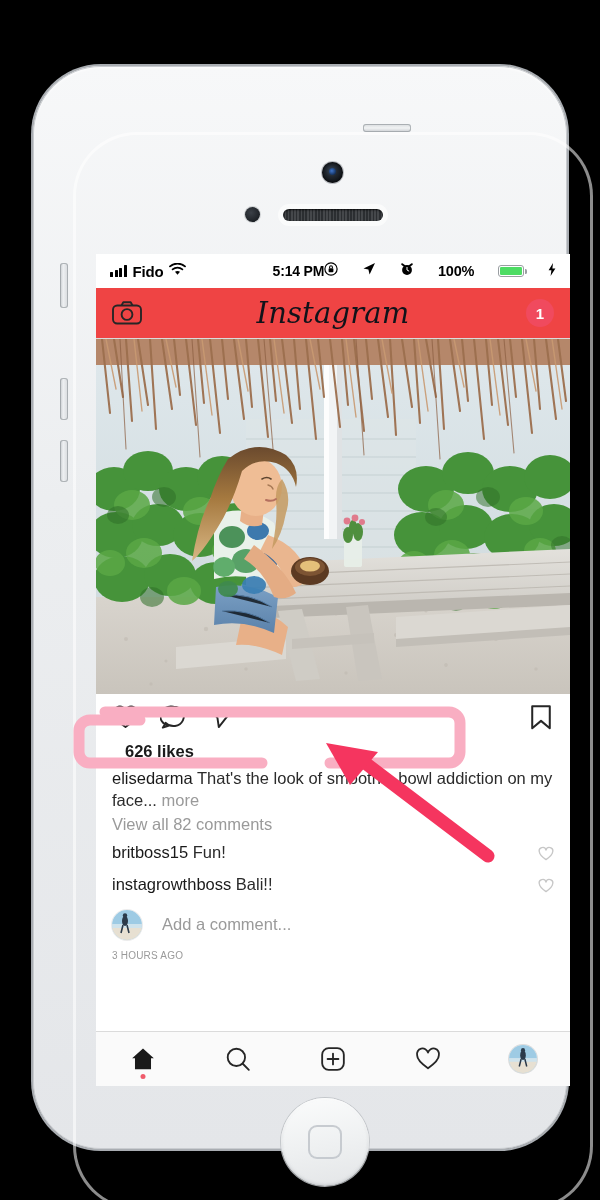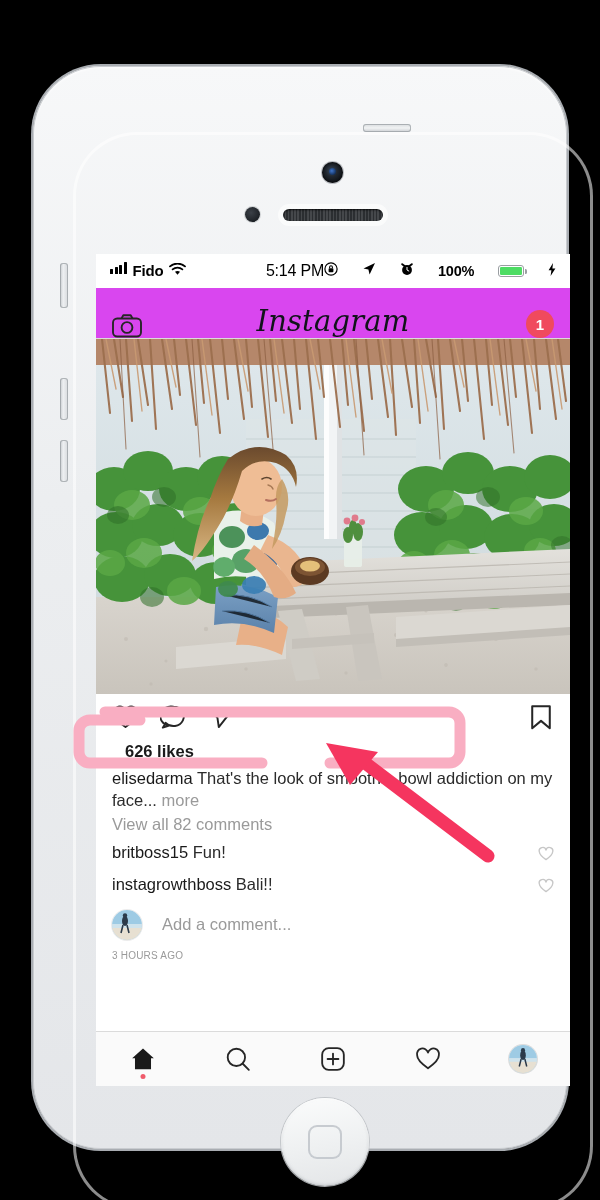--- a/index.html
+++ b/index.html
@@ -127,33 +127,33 @@
     position: relative;
     height: 34px;
     display: flex;
     align-items: center;
     padding: 0 14px;
     font-size: 15.5px;
     font-weight: bold;
     color: #000;
     background: #fff;
   }
-  .status-left  { display: flex; align-items: flex-start; gap: 6px; flex: 1; }
+  .status-left  { display: flex; align-items: center; gap: 6px; flex: 1; }
   .status-mid   { display: flex; align-items: center; justify-content: center; }
   .status-right { display: flex; align-items: center; gap: 24px; flex: 1; justify-content: flex-end; }
 
   .signal-bars { display: flex; align-items: flex-end; gap: 1.5px; height: 12px; }
   .signal-bars i { display: block; width: 3px; background: #000; border-radius: 0.5px; }
   .signal-bars i:nth-child(1) { height: 5px; }
   .signal-bars i:nth-child(2) { height: 7px; }
   .signal-bars i:nth-child(3) { height: 9.5px; }
   .signal-bars i:nth-child(4) { height: 12px; }
 
   #carrier-name { font-size: 15px; font-weight: bold; letter-spacing: -0.2px; }
-  #clock-time { font-size: 16px; font-weight: normal; letter-spacing: -0.2px; }
+  #clock-time { font-size: 14px; font-weight: bold; letter-spacing: -0.2px; }
   #battery-percent { font-size: 14.5px; font-weight: bold; letter-spacing: -0.3px; }
 
   .battery-shell {
     position: relative;
     width: 26px; height: 12.5px;
     border: 1.4px solid #9a9ea2;
     border-radius: 3px;
     box-sizing: border-box;
   }
   .battery-shell::after {
@@ -170,25 +170,25 @@
     width: calc(100% - 2px);
     background: #4ddc63;
     border-radius: 1.3px;
   }
 
   
   #app-header {
     position: relative;
     height: 50px;
     display: flex;
-    align-items: flex-end;
+    align-items: center;
     justify-content: space-between;
     padding: 0 16px;
     border-bottom: 1px solid #dbdbdb;
-    background: #d946ef;
+    background: #ef4444;
   }
   #instagram-logo {
     position: absolute;
     left: 0; right: 0;
     text-align: center;
     font-family: "DejaVu Serif", serif;
     font-style: italic;
     font-size: 29px;
     color: #11131a;
     letter-spacing: 0.2px;

